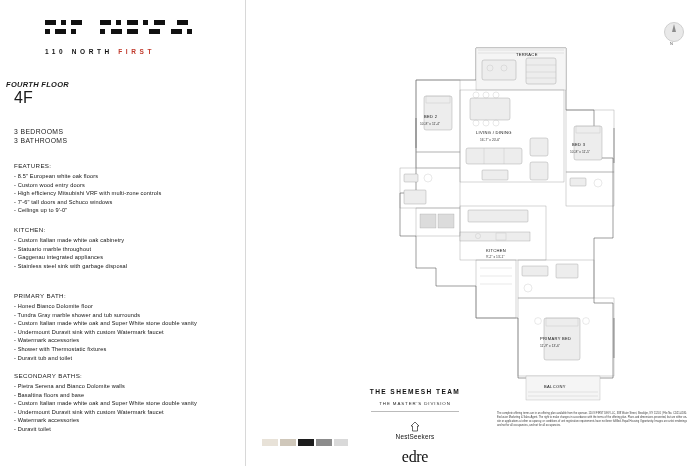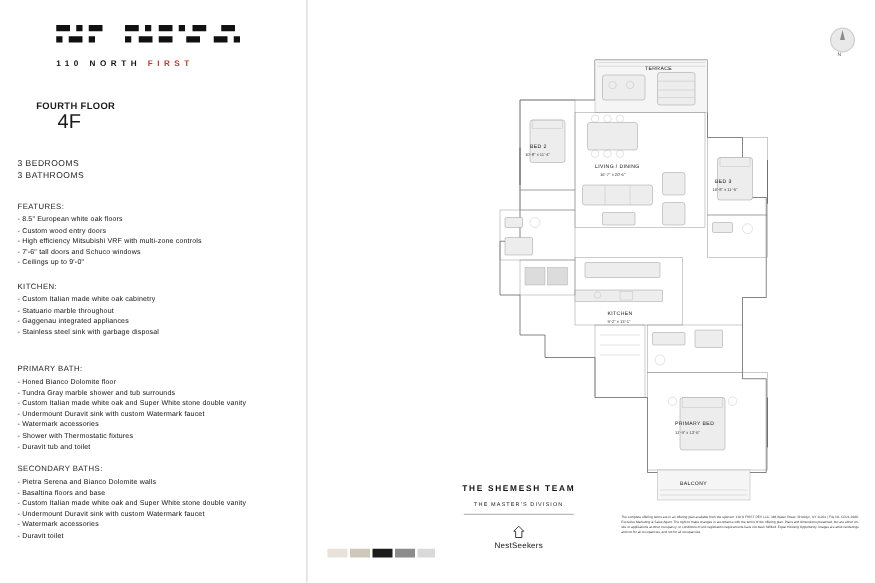--- a/index.html
+++ b/index.html
@@ -45,32 +45,32 @@
     left: 45px; top: 48px;
     font-size: 6.5px;
     letter-spacing: 3.6px;
     color: #111;
     font-weight: 700;
   }
   #logo-text .accent { color: #c0392b; }
 
   #floor-label {
     position: absolute;
-    left: 29px; top: 80px;
+    left: 6px; top: 80px;
     font-size: 7.5px;
+    font-style: italic;
     font-weight: 700;
     letter-spacing: 0.3px;
   }
   #unit-number {
     position: absolute;
     left: 14px; top: 89px;
     font-size: 16px;
     font-weight: 400;
     letter-spacing: 0.2px;
-    margin-left: 32px;
   }
   #unit-area {
     position: absolute;
     left: 14px; top: 107px;
     font-size: 11.5px;
     letter-spacing: 0.2px;
   }
   #beds {
     position: absolute;
     left: 14px; top: 128px;
@@ -460,15 +460,16 @@
   <div id="brand-division">THE MASTER'S DIVISION</div>
   <div id="brand-rule"></div>
   <div id="brand-ns-wrap">
     <div id="ns-icon">
       <svg width="12" height="12" viewBox="0 0 12 12">
         <path d="M6 1 L10 5 L8.5 5 L8.5 10 L3.5 10 L3.5 5 L2 5 Z" fill="none" stroke="#222" stroke-width="0.7"></path>
       </svg>
     </div>
     <div id="brand-ns">NestSeekers</div>
   </div>
+  <div id="brand-edre">edre</div>
 </div>
 
 <div id="legal">The complete offering terms are in an offering plan available from the sponsor. 110 N FIRST DEV LLC, 388 Water Street, Brooklyn, NY 11201 | File No. CD21-0180. Exclusive Marketing &amp; Sales Agent. The right to make changes in accordance with the terms of the offering plan. Plans and dimensions presented, but are either on-site or applications at other occupancy, or conditions of unit registration requirements have not been fulfilled. Equal Housing Opportunity. Images are artist renderings and not for all occupancies, and not for all occupancies.</div>
 
 </body></html>

